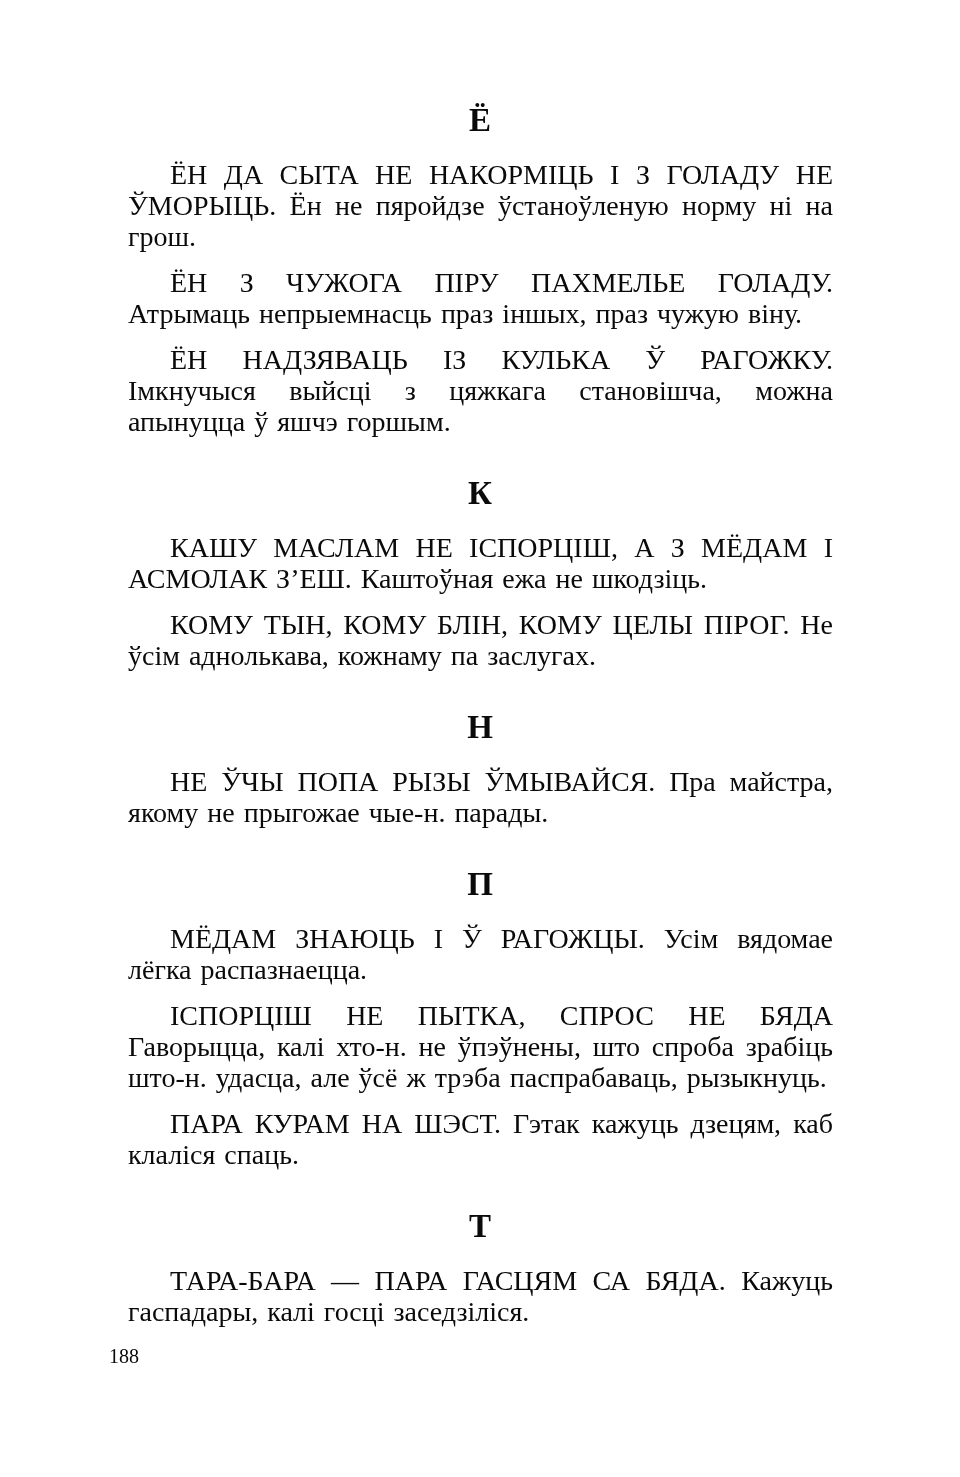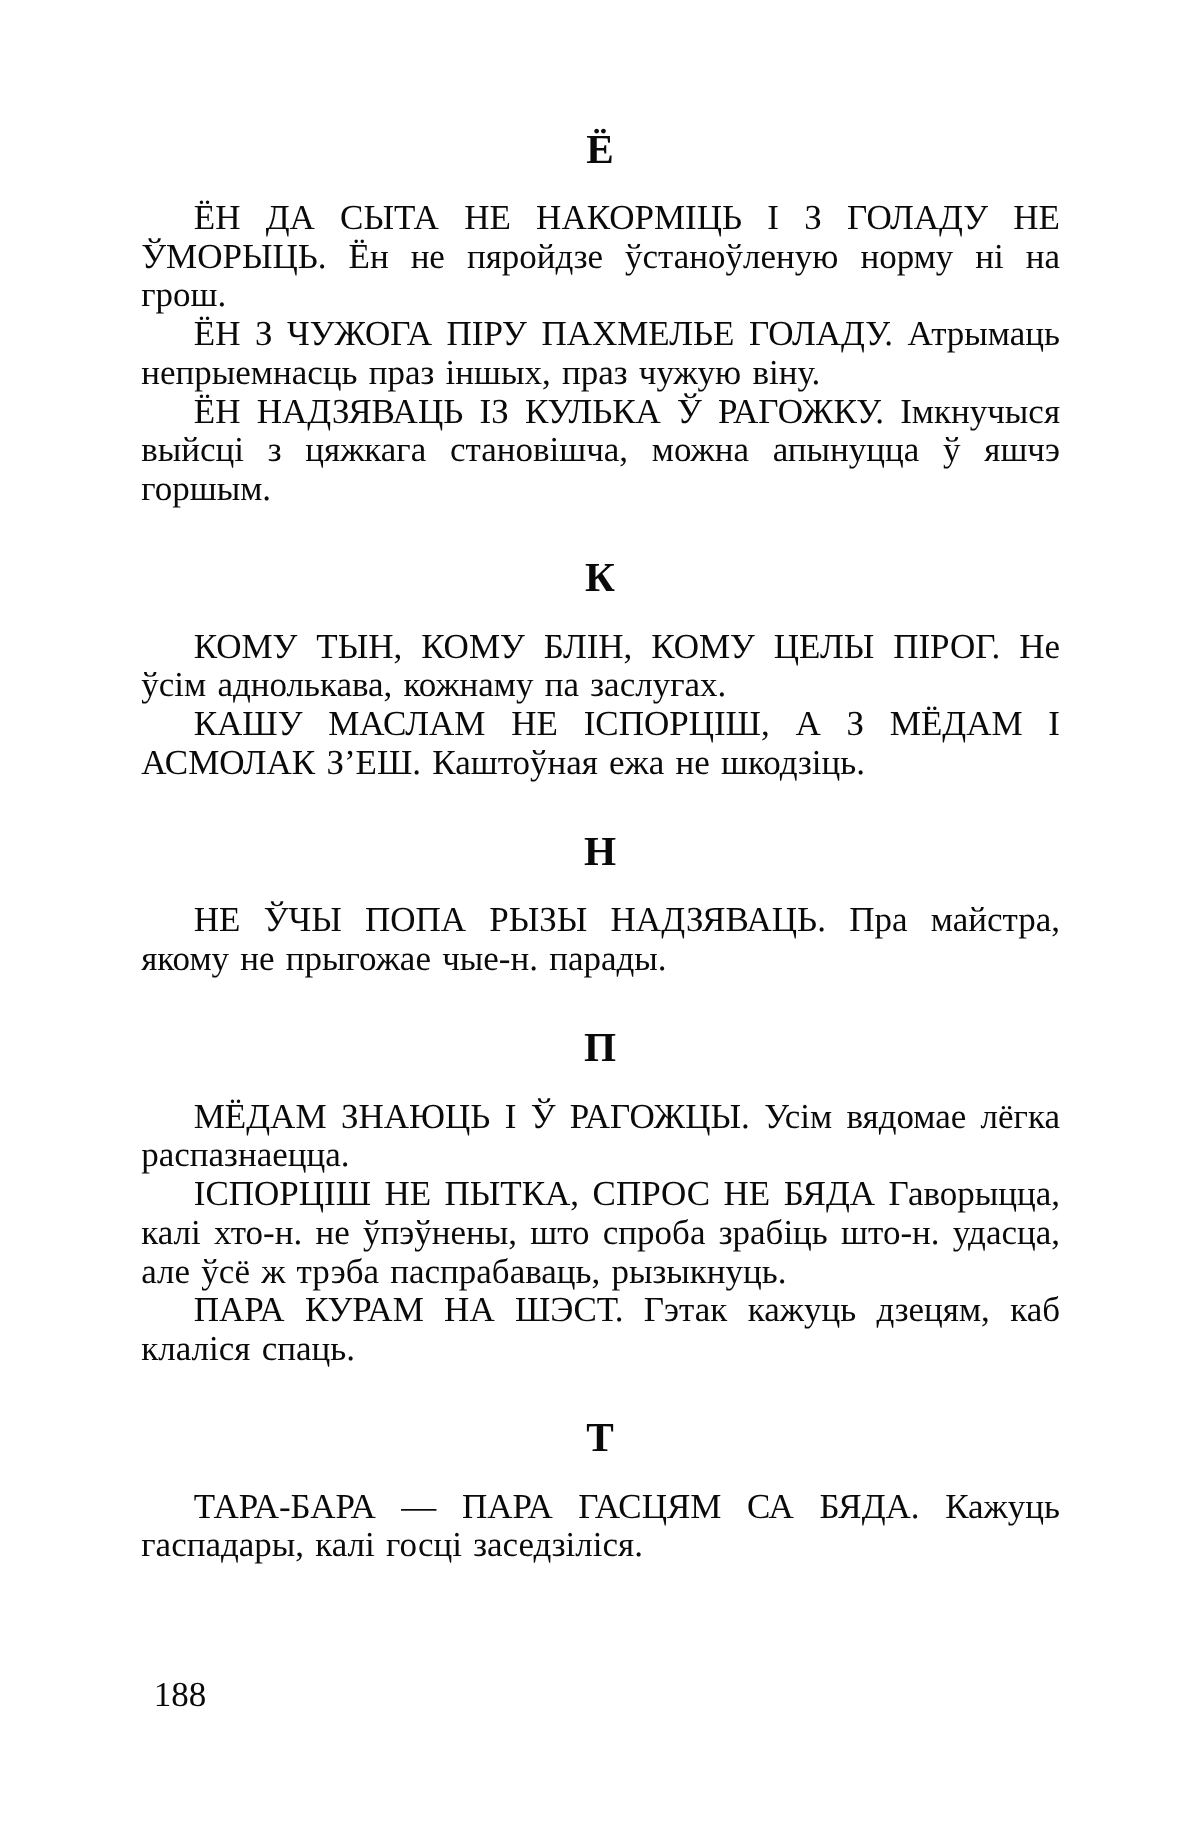--- a/index.html
+++ b/index.html
@@ -28,35 +28,35 @@
     line-height: 33px;
     font-weight: bold;
     text-align: center;
     margin: 40px 0 22px 0;
     letter-spacing: 1px;
   }
   .section:first-child .section-letter {
     margin-top: 0;
   }
   .entry {
-    margin: 0;
+    margin: 15px;
     font-size: 28px;
     line-height: 31px;
     text-align: justify;
     text-indent: 42px;
     word-spacing: 2px;
   }
   .entry .headword {
     
   }
   .page-number {
     position: absolute;
-    left: 123px;
+    left: 109px;
     top: 1341px;
-    font-size: 28px;
+    font-size: 20px;
     line-height: 31px;
   }
 </style>
 </head>
 <body>
 
 <div class="page">
   <div class="text-block">
 
     <div class="section">
@@ -64,29 +64,29 @@
       <p class="entry"><span class="headword">ЁН ДА СЫТА НЕ НАКОРМІЦЬ І З ГОЛАДУ НЕ ЎМОРЫЦЬ.</span>
         <span class="definition">Ён не пяройдзе ўстаноўленую норму ні на грош.</span></p>
       <p class="entry"><span class="headword">ЁН З ЧУЖОГА ПІРУ ПАХМЕЛЬЕ ГОЛАДУ.</span>
         <span class="definition">Атрымаць непрыемнасць праз іншых, праз чужую віну.</span></p>
       <p class="entry"><span class="headword">ЁН НАДЗЯВАЦЬ ІЗ КУЛЬКА Ў РАГОЖКУ.</span>
         <span class="definition">Імкнучыся выйсці з цяжкага становішча, можна апынуцца ў яшчэ горшым.</span></p>
     </div>
 
     <div class="section">
       <h2 class="section-letter">К</h2>
+      <p class="entry"><span class="headword">КАШУ МАСЛАМ НЕ ІСПОРЦІШ, А З МЁДАМ І АСМОЛАК З’ЕШ.</span>
+        <span class="definition">Каштоўная ежа не шкодзіць.</span></p>
       <p class="entry"><span class="headword">КОМУ ТЫН, КОМУ БЛІН, КОМУ ЦЕЛЫ ПІРОГ.</span>
         <span class="definition">Не ўсім аднолькава, кожнаму па заслугах.</span></p>
-      <p class="entry"><span class="headword">КАШУ МАСЛАМ НЕ ІСПОРЦІШ, А З МЁДАМ І АСМОЛАК З’ЕШ.</span>
-        <span class="definition">Каштоўная ежа не шкодзіць.</span></p>
     </div>
 
     <div class="section">
       <h2 class="section-letter">Н</h2>
-      <p class="entry"><span class="headword">НЕ ЎЧЫ ПОПА РЫЗЫ НАДЗЯВАЦЬ.</span>
+      <p class="entry"><span class="headword">НЕ ЎЧЫ ПОПА РЫЗЫ ЎМЫВАЙСЯ.</span>
         <span class="definition">Пра майстра, якому не прыгожае чые-н. парады.</span></p>
     </div>
 
     <div class="section">
       <h2 class="section-letter">П</h2>
       <p class="entry"><span class="headword">МЁДАМ ЗНАЮЦЬ І Ў РАГОЖЦЫ.</span>
         <span class="definition">Усім вядомае лёгка распазнаецца.</span></p>
       <p class="entry"><span class="headword">ІСПОРЦІШ НЕ ПЫТКА, СПРОС НЕ БЯДА</span>
         <span class="definition">Гаворыцца, калі хто-н. не ўпэўнены, што спроба зрабіць што-н. удасца, але ўсё ж трэба паспрабаваць, рызыкнуць.</span></p>
       <p class="entry"><span class="headword">ПАРА КУРАМ НА ШЭСТ.</span>

